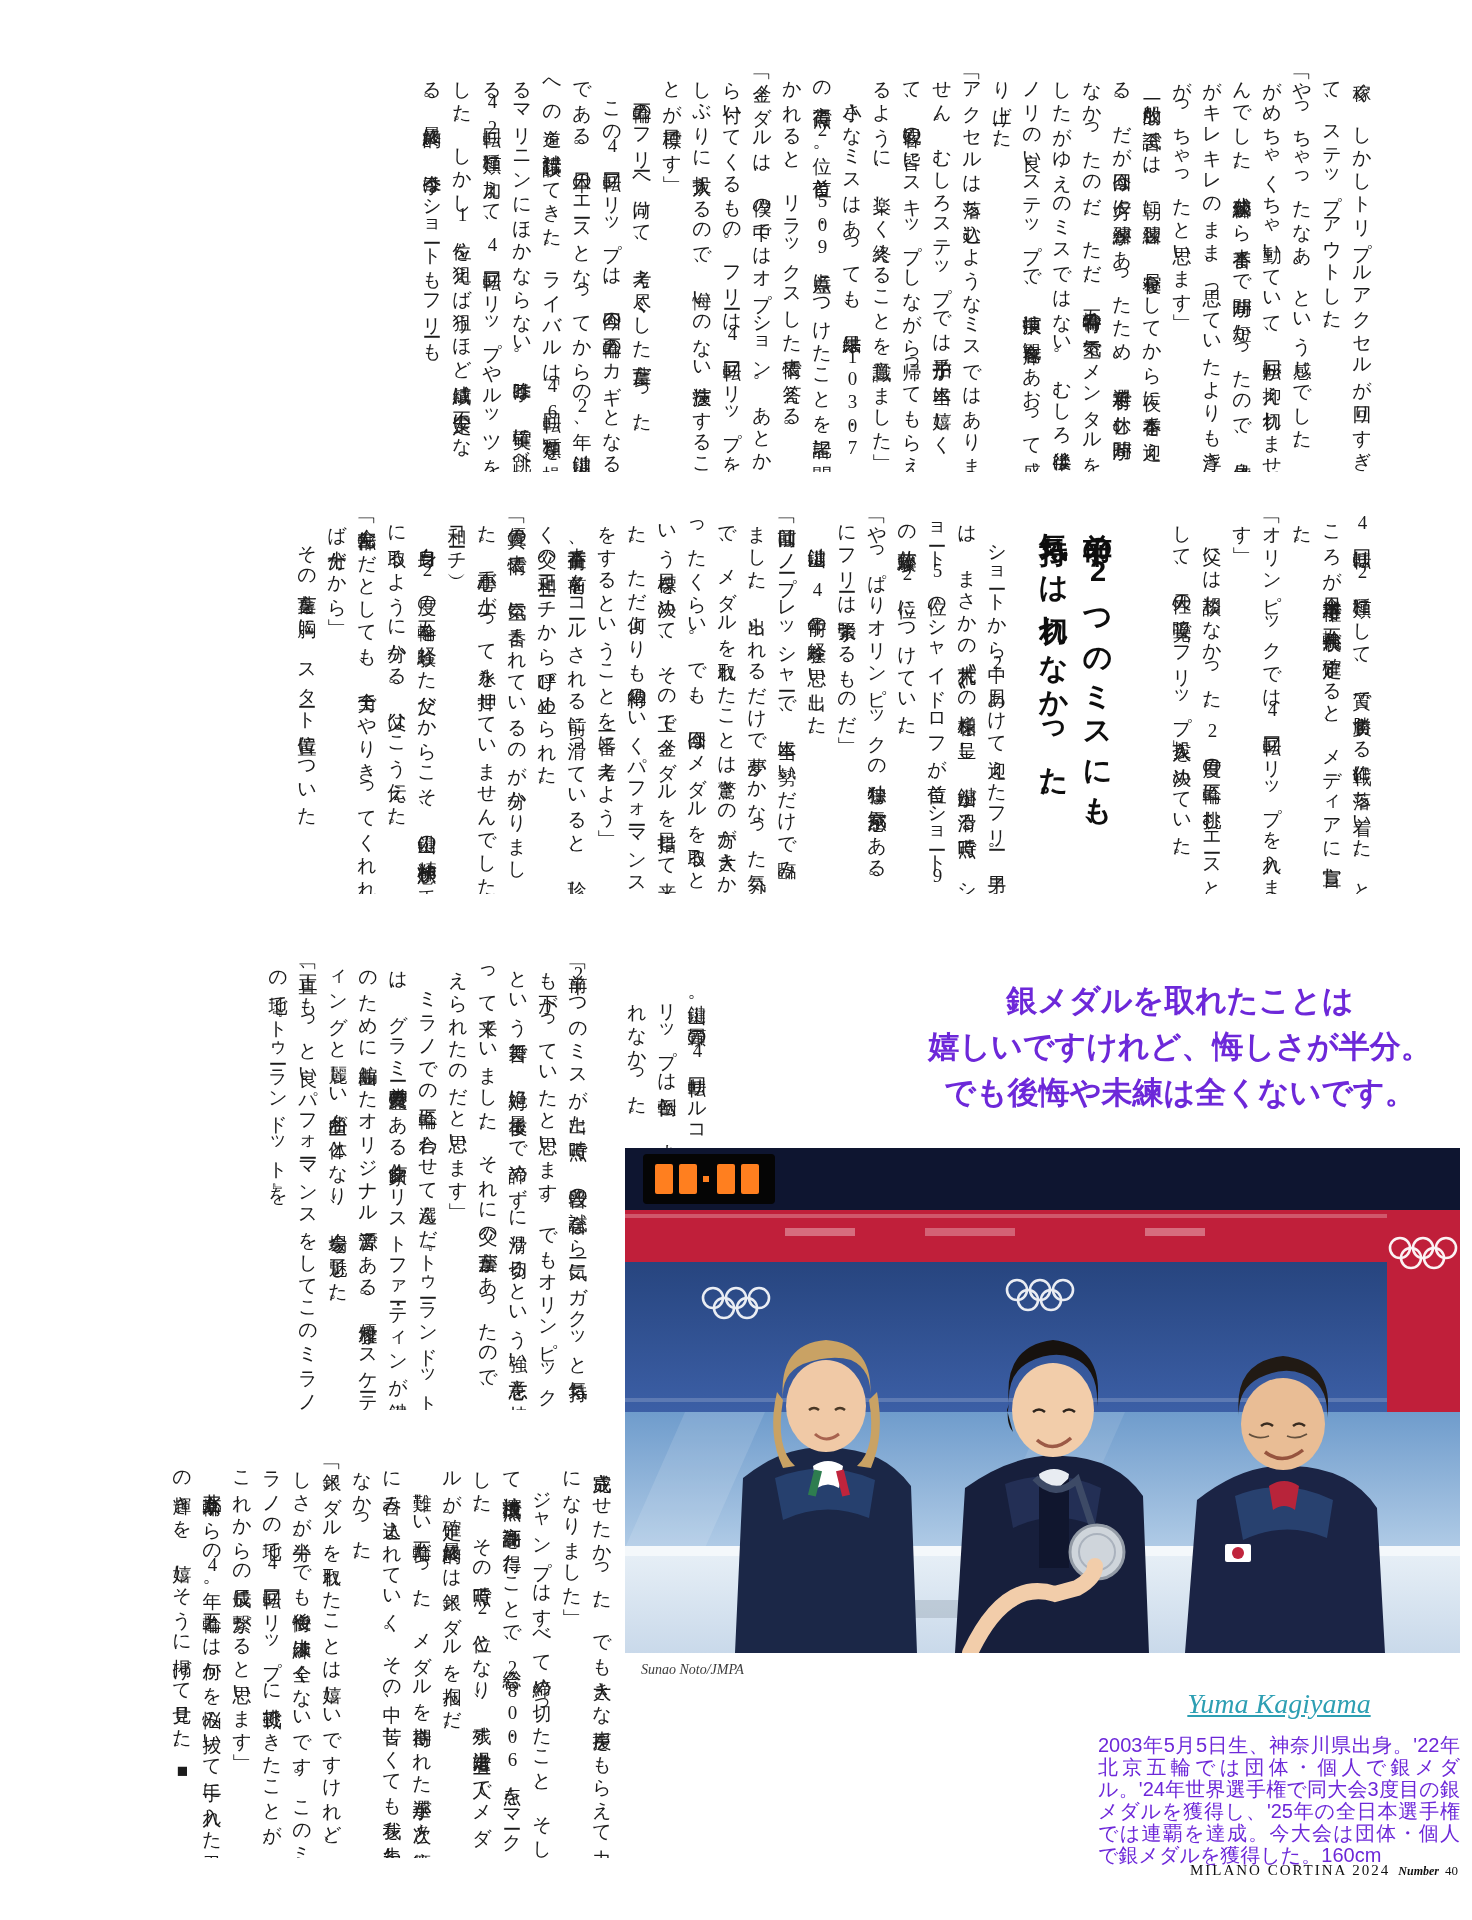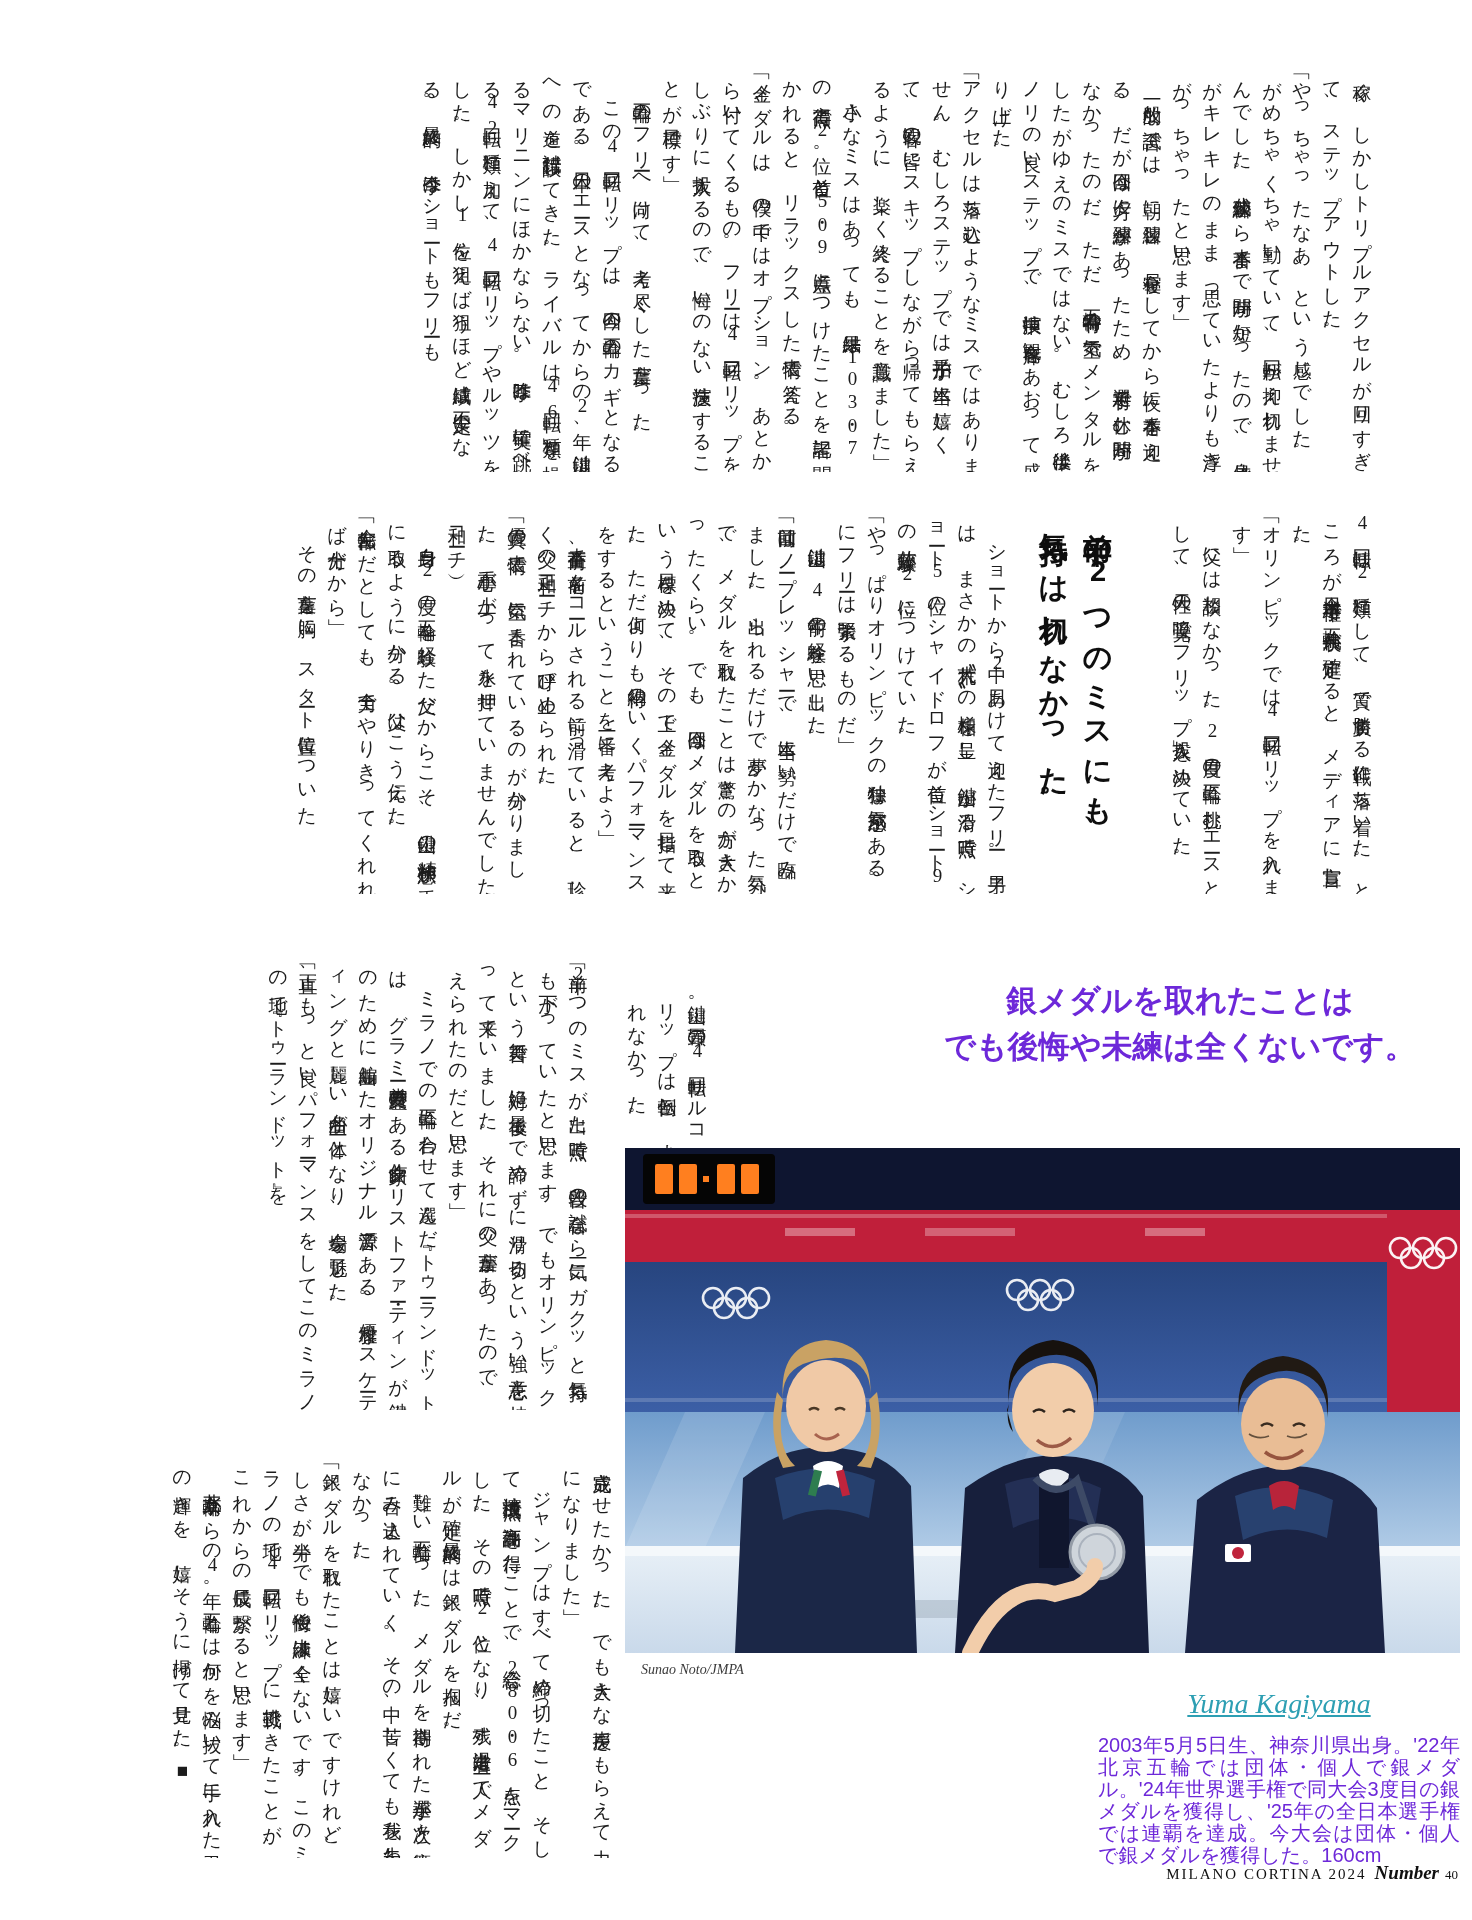--- a/index.html
+++ b/index.html
@@ -66,21 +66,21 @@
     font-size:20px;line-height:22px;color:#6d28d9;
     text-align:justify;
     font-family:"Liberation Sans","DejaVu Sans",sans-serif;
   }
   #footer{
     position:absolute;top:1862px;right:14px;
     color:#101010;font-size:15px;letter-spacing:2px;
     font-family:"Liberation Serif","DejaVu Serif",serif;
   }
   #footer .mag{
-    font-weight:700;font-style:italic;font-size:19px;letter-spacing:0;
+    font-weight:700;font-style:italic;font-size:12px;letter-spacing:0;
     margin-left:8px;
   }
   #footer .pg{font-weight:400;font-size:13px;margin-left:6px;letter-spacing:0;}
 </style>
 </head>
 <body>
 
 <div id="band1" class="vt">
     <p>稼ぐ。しかしトリプルアクセルが回りすぎて、ステップアウトした。</p>
     <p>「やっちゃったなあ、という感じでした。身体がめちゃくちゃ動いていて、回転が抑え切れませんでした。公式練習から本番まで時間が短かったので、身体がキレキレのまま、思っていたよりも浮き上がっちゃったと思います」</p>
@@ -128,20 +128,21 @@
 <div id="band4" class="vt">
     <p>完成させたかった。でも大きな声援をもらえて力になりました」</p>
     <p>　ジャンプはすべて締め切ったこと、そして演技構成点で高評価を得たことで、総合280・06点をマークした。その時点で2位となり、残す滑走者は一人でメダルが確定。最終的には銀メダルを掴んだ。</p>
     <p>　難しい五輪だった。メダルを期待された選手が次々と魔物に呑み込まれていく。その中、苦しくても我を失わなかった。</p>
     <p>「銀メダルを取れたことは嬉しいですけれど、悔しさが半分。でも後悔や未練は全くないです。このミラノの地で4回転フリップに挑戦できたことが、これからの成長に繋がると思います」</p>
     <p>　北京五輪からの4年。五輪とは何かを悩み抜いて手に入れた忍耐の輝きを、嬉しそうに掲げて見せた。■</p>
   </div>
 
 <div id="pull-quote">
     <p>銀メダルを取れたことは</p>
+    <p>嬉しいですけれど、悔しさが半分。</p>
     <p>でも後悔や未練は全くないです。</p>
   </div>
 
 <div id="photo">
   <svg width="835" height="505" viewBox="0 0 835 505" xmlns="http://www.w3.org/2000/svg">
     <defs>
       <linearGradient id="wallG" x1="0" y1="0" x2="0" y2="1">
         <stop offset="0" stop-color="#27457f"></stop>
           <stop offset="1" stop-color="#3c5fa6"></stop>
       </linearGradient>

